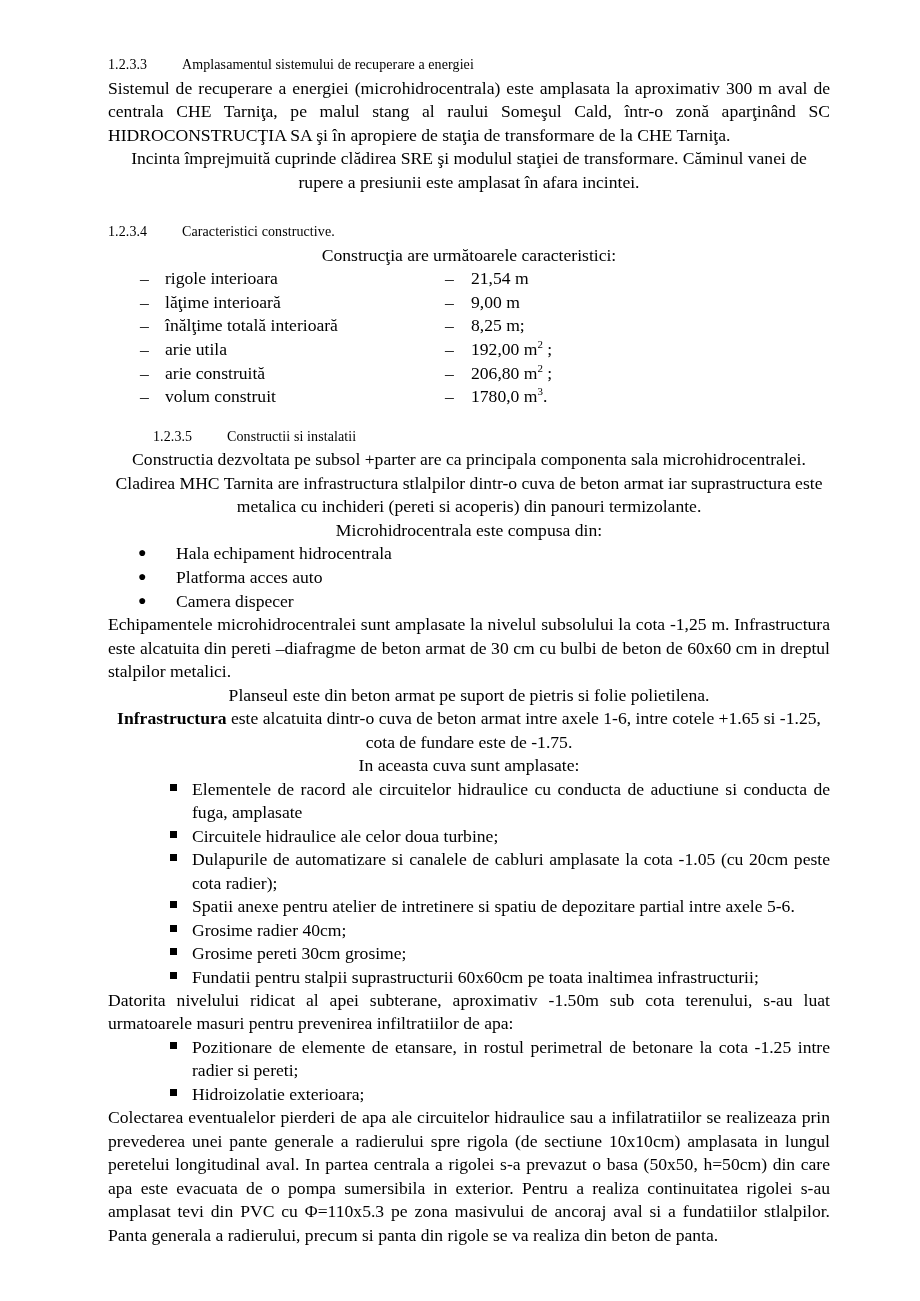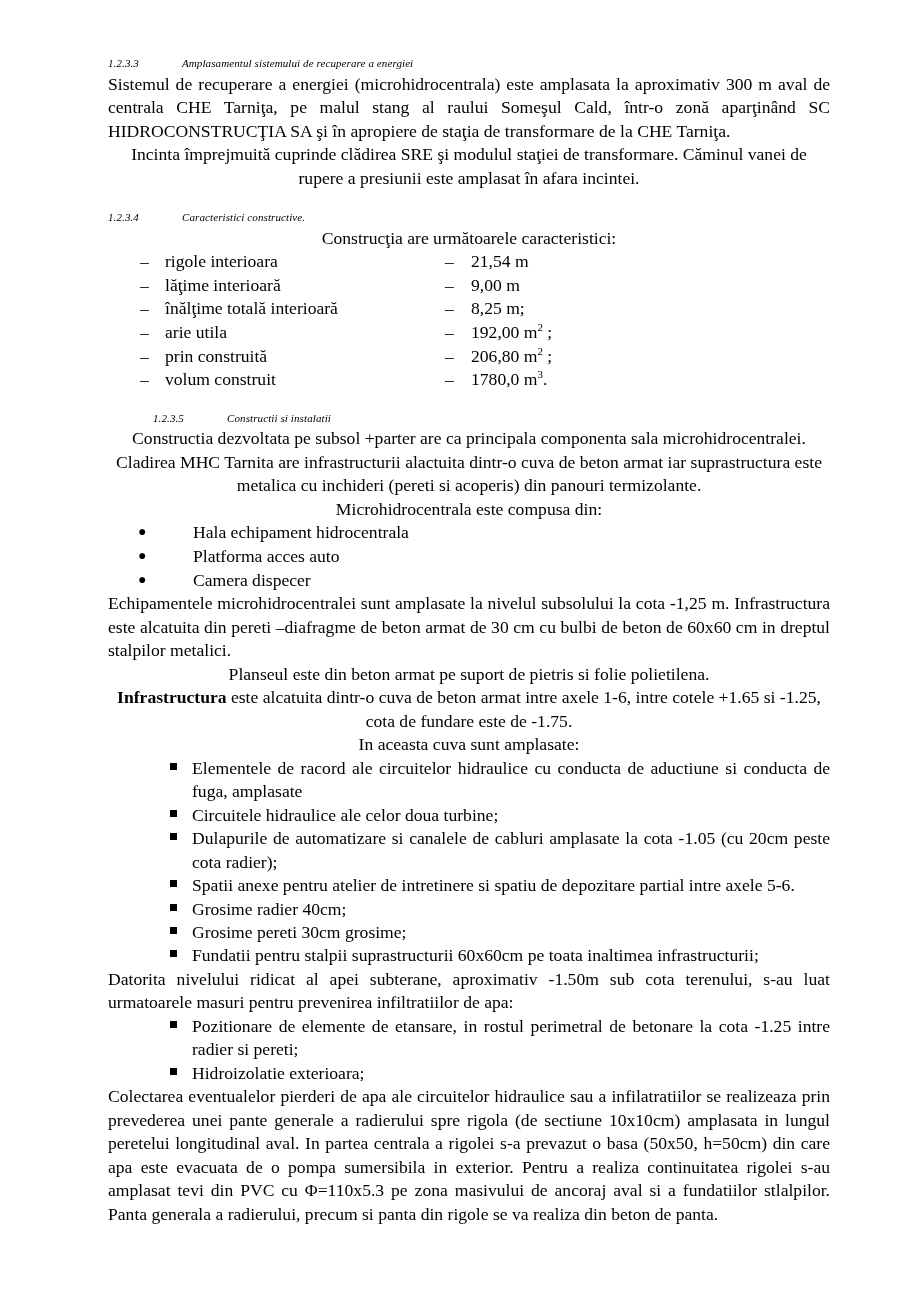--- a/index.html
+++ b/index.html
@@ -22,31 +22,30 @@
     padding: 56px 92px 0 108px;
   }
   .doc {
     width: 722px;
     font-size: 17.6px;
     line-height: 1.335;
   }
 
   
   .heading {
-    font-style: italic;
-    font-size: 11px;
+    font-size: 14px;
     margin: 0 0 2px 0;
     white-space: nowrap;
     letter-spacing: 0.1px;
   }
   .heading .num {
     display: inline-block;
     width: 74px;
   }
-  .sec-gap-before { margin-top: 20px; }
+  .sec-gap-before { margin-top: 29px; }
   .sec-gap-before-sm { margin-top: 19px; margin-left: 45px; }
 
   
   p {
     margin: 0;
   }
   .just {
     text-align: justify;
     text-justify: inter-word;
   }
@@ -99,21 +98,21 @@
   }
   .bullist .bul {
     flex: 0 0 auto;
     width: 38px;
     margin-left: 30px;
     font-size: 14px;
     line-height: 1;
     position: relative;
     top: -2px;
   }
-  .bullist .txt { flex: 1 1 auto; margin-left: 17px; }
+  .bullist .txt { flex: 1 1 auto; }
 
   
   .sqlist {
     margin: 0;
     padding: 0;
     list-style: none;
   }
   .sqlist li {
     display: flex;
     align-items: baseline;
@@ -180,38 +179,38 @@
         <span class="val"><span>8,25 m;</span><sup></sup><span></span></span>
       </li>
       <li>
         <span class="d1">–</span>
         <span class="lbl">arie utila</span>
         <span class="d2">–</span>
         <span class="val"><span>192,00 m</span><sup>2</sup><span> ;</span></span>
       </li>
       <li>
         <span class="d1">–</span>
-        <span class="lbl">prin construită</span>
+        <span class="lbl">arie construită</span>
         <span class="d2">–</span>
         <span class="val"><span>206,80 m</span><sup>2</sup><span> ;</span></span>
       </li>
       <li>
         <span class="d1">–</span>
         <span class="lbl">volum construit</span>
         <span class="d2">–</span>
         <span class="val"><span>1780,0 m</span><sup>3</sup><span>.</span></span>
       </li>
     </ul>
 
     <div class="heading sec-gap-before-sm">
       <span class="num">1.2.3.5</span><span>Constructii si instalatii</span>
     </div>
 
     <p class="left">Constructia dezvoltata pe subsol +parter are ca principala componenta sala microhidrocentralei.</p>
-    <p class="left">Cladirea MHC Tarnita are infrastructurii alactuita dintr-o cuva de beton armat iar suprastructura este metalica cu inchideri (pereti si acoperis) din panouri termizolante.</p>
+    <p class="left">Cladirea MHC Tarnita are infrastructura stlalpilor dintr-o cuva de beton armat iar suprastructura este metalica cu inchideri (pereti si acoperis) din panouri termizolante.</p>
     <p class="left">Microhidrocentrala este compusa din:</p>
 
     <ul class="bullist">
       <li>
         <span class="bul">●</span>
         <span class="txt">Hala echipament hidrocentrala</span>
       </li>
       <li>
         <span class="bul">●</span>
         <span class="txt">Platforma acces auto</span>

